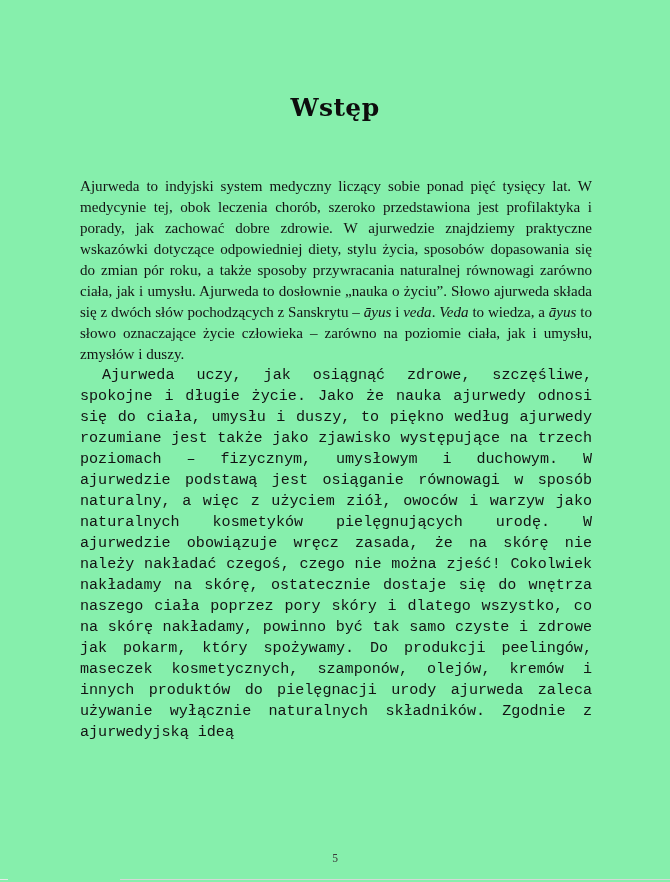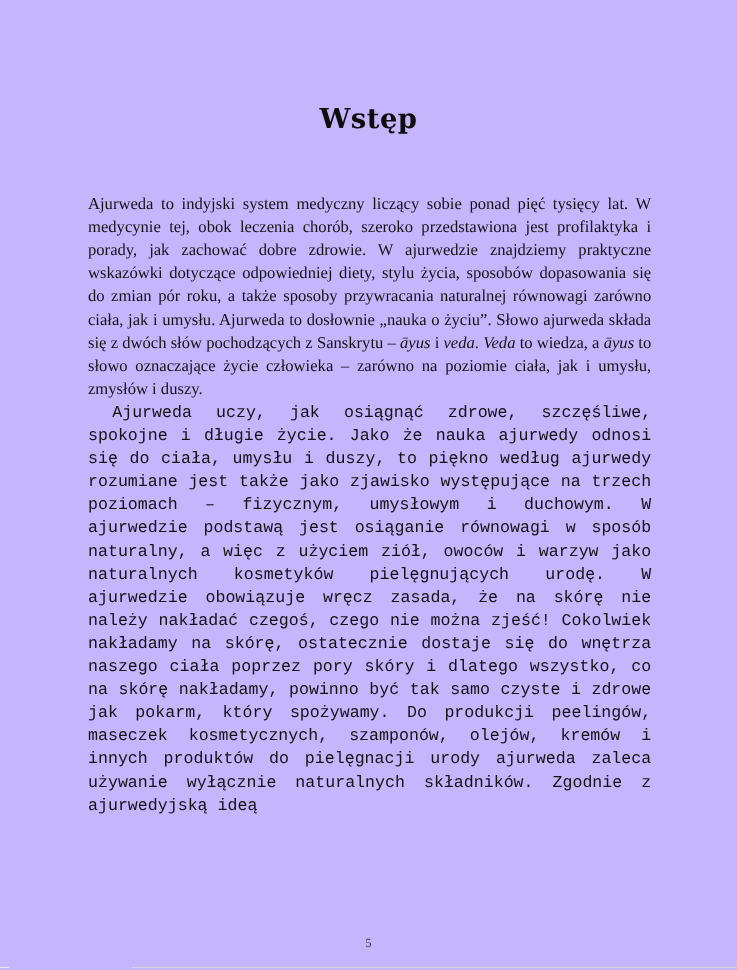--- a/index.html
+++ b/index.html
@@ -6,21 +6,21 @@
   html, body {
     margin: 0;
     padding: 0;
     background: #ffffff;
   }
 
   .page {
     position: relative;
     width: 670px;
     height: 882px;
-    background: #c4b5fd;
+    background: #86efac;
     overflow: hidden;
     box-sizing: border-box;
     font-family: "Liberation Serif", "DejaVu Serif", serif;
     color: #121212;
   }
 
   
   .chapter-title {
     position: absolute;
     top: 93px;

